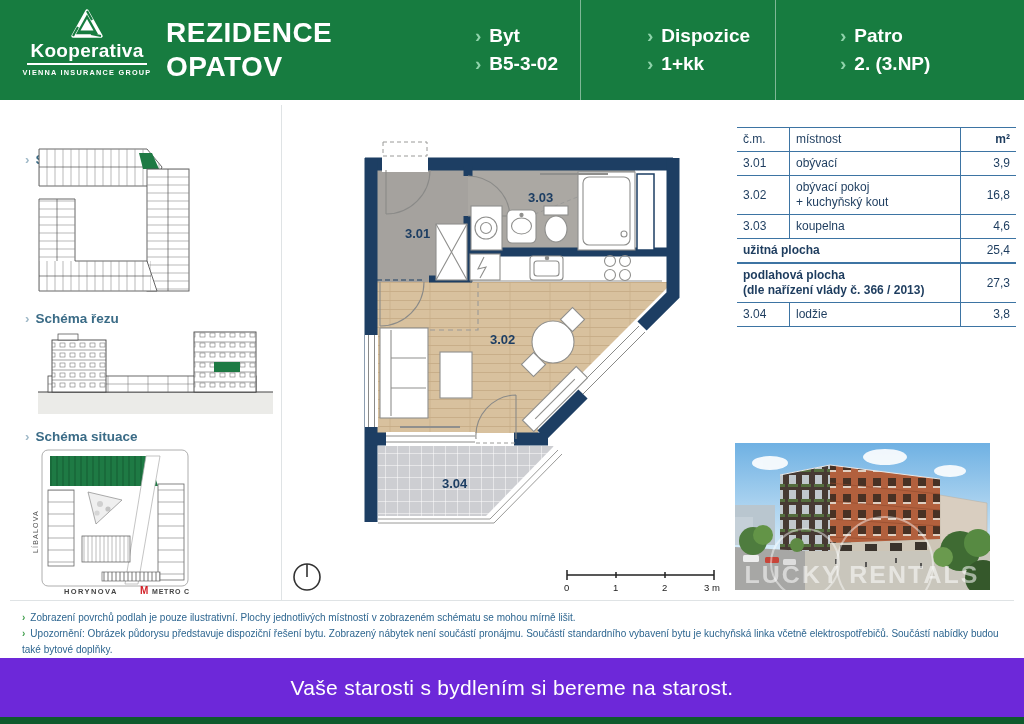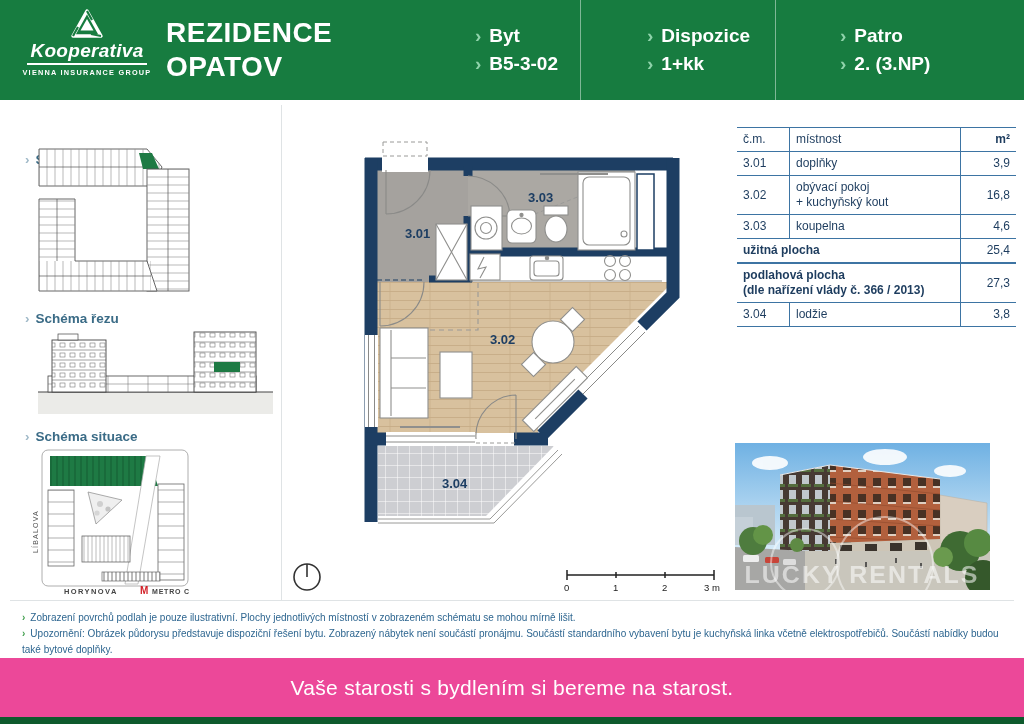--- a/index.html
+++ b/index.html
@@ -2,21 +2,21 @@
 <html><head>
 <meta charset="utf-8">
 <style>
   html,body{margin:0;padding:0;background:#ffffff;}
   .page{position:relative;width:1024px;height:724px;background:#fff;overflow:hidden;
         font-family:"Liberation Sans",sans-serif;-webkit-font-smoothing:antialiased;}
   
   .header{position:absolute;left:0;top:0;width:1024px;height:100px;background:#177C40;color:#fff;}
   .logo{position:absolute;left:20px;top:8px;width:134px;text-align:center;}
   .logo-mark{display:block;margin:0 auto 1px auto;}
-  .logo-brand{font-size:19px;font-weight:700;letter-spacing:.3px;line-height:20px;font-style:italic;}
+  .logo-brand{font-size:19px;font-weight:700;letter-spacing:.3px;line-height:20px;}
   .logo-rule{width:120px;height:2px;background:#fff;margin:2px auto 3px auto;}
   .logo-group{font-size:7.3px;font-weight:700;letter-spacing:1.25px;}
   .hd-title{position:absolute;left:166px;top:16px;font-weight:800;font-size:28px;line-height:34px;letter-spacing:.5px;}
   .hd-sep{position:absolute;top:0;bottom:0;width:1px;background:rgba(255,255,255,.45);}
   .hd-info{position:absolute;top:22px;font-size:19px;font-weight:700;line-height:28px;white-space:nowrap;margin-left:38px;}
   .chev{color:#8FD3AA;font-weight:700;margin-right:8px;}
   
   .vdiv{position:absolute;left:281px;top:105px;width:1px;height:495px;background:#dfe3e5;}
   .hdiv{position:absolute;left:10px;top:600px;width:1004px;height:1px;background:#dfe3e5;}
   
@@ -36,21 +36,21 @@
   .areas .sum{font-weight:700;}
   
   .plan{position:absolute;left:290px;top:130px;width:430px;height:470px;}
   .plan text{font-family:"Liberation Sans",sans-serif;}
   
   .photo{position:absolute;left:735px;top:443px;width:255px;height:147px;}
   
   .disc{position:absolute;left:22px;top:610px;width:980px;color:#2E6690;font-size:10px;line-height:16px;}
   .disc .chev{color:#43A04F;margin-right:5px;font-weight:700;}
   
-  .footer{position:absolute;left:0;top:658px;width:1024px;height:66px;background:#ec4899;}
+  .footer{position:absolute;left:0;top:658px;width:1024px;height:66px;background:#6d28d9;}
   .footer-inner{position:absolute;left:0;top:0;width:1024px;height:59px;display:flex;align-items:center;justify-content:center;}
   .footer-slogan{color:#fff;font-size:21px;font-weight:400;letter-spacing:.3px;}
   .footer-dark{position:absolute;left:0;bottom:0;width:1024px;height:7px;background:#0E5A2D;}
   svg text{font-family:"Liberation Sans",sans-serif;}
 </style>
 </head>
 <body>
 
 <div class="page">
 
@@ -323,21 +323,21 @@
 
   <table class="areas">
     <tbody>
         <tr>
       <th class="c-num">č.m.</th>
       <th class="c-room">místnost</th>
       <th class="c-area" style="font-weight:700;">m²</th>
     </tr>
     <tr>
       <td class="c-num">3.01</td>
-      <td class="c-room">doplňky</td>
+      <td class="c-room">obývací</td>
       <td class="c-area">3,9</td>
     </tr>
     <tr>
       <td class="c-num">3.02</td>
       <td class="c-room">
         <div>obývací pokoj</div>
         <div>+ kuchyňský kout</div>
       </td>
       <td class="c-area">16,8</td>
     </tr>

